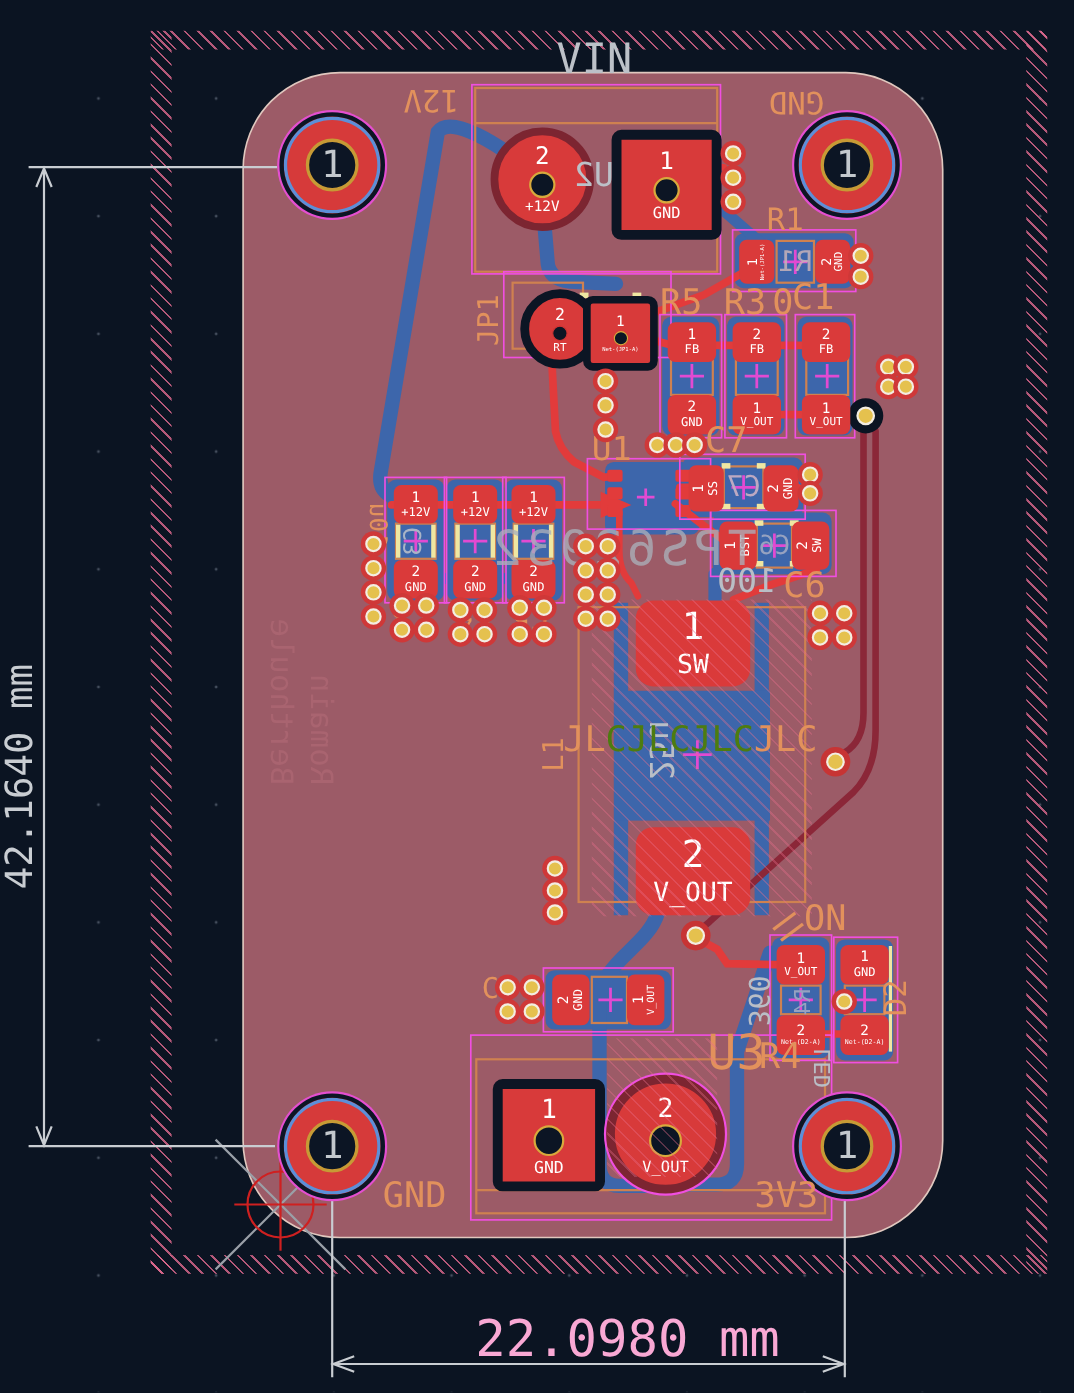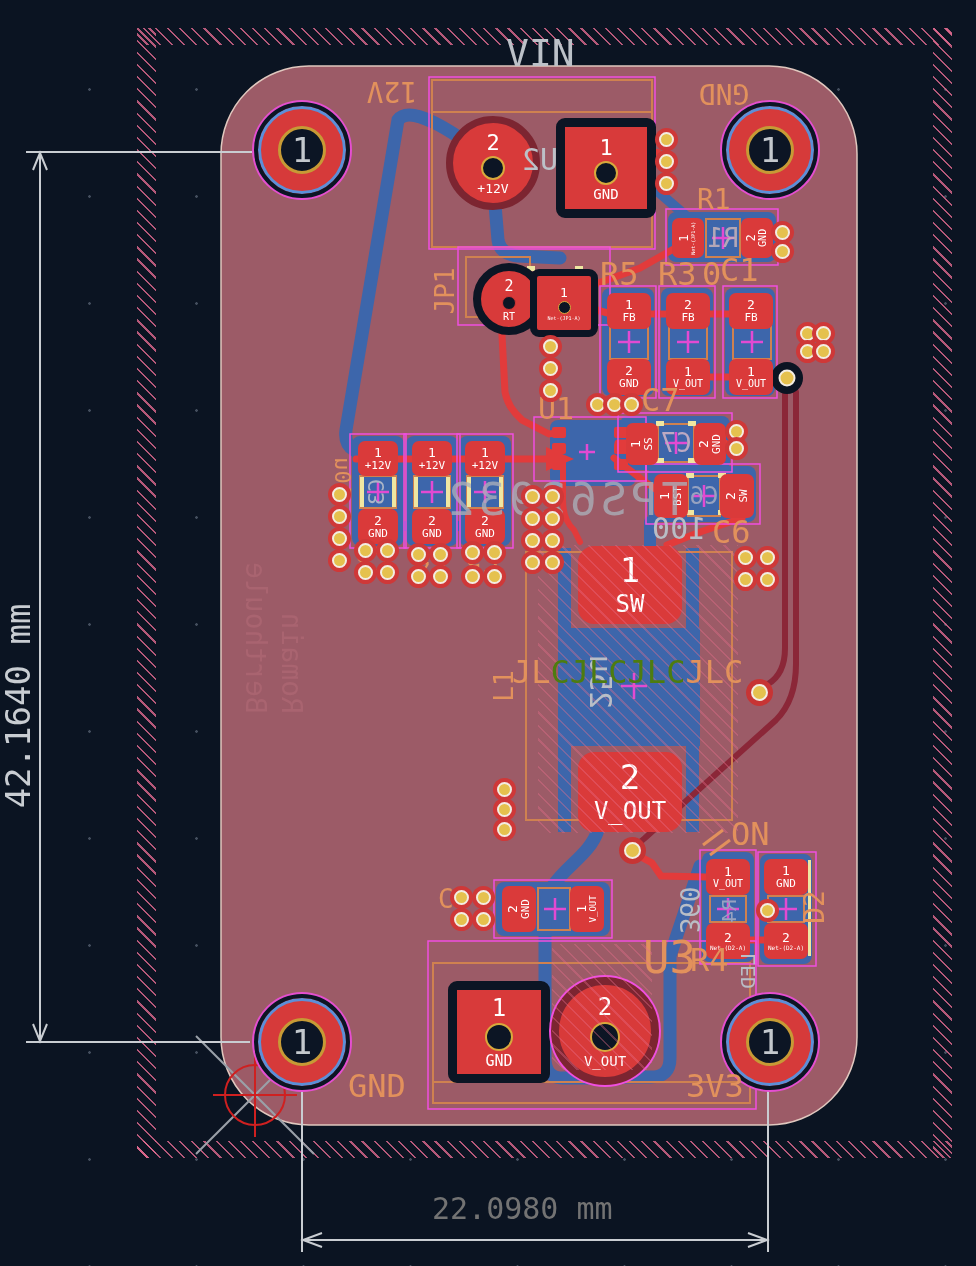--- a/index.html
+++ b/index.html
@@ -479,15 +479,15 @@
   <div class="lbl o" style="left:643px;top:936px;font-size:44px">U3</div>
   <div class="lbl o" style="left:438px;top:886px;font-size:26px">C</div>
   <div class="lbl o" style="left:348px;top:1070px;font-size:32px">GND</div>
   <div class="lbl o" style="left:686px;top:1070px;font-size:32px">3V3</div>
   <div class="lbl" style="left:273px;top:638px;font-size:28px;line-height:1.3;color:#a96470;transform:translate(-50%,-50%) rotate(90deg) scaleX(-1)">
       <div>Romain</div>
       <div>Berthoule</div>
     </div>
 
   <div class="lbl" style="left:18px;top:706px;font-size:34px;color:#c9cdd2;z-index:7;transform:translate(-50%,-50%) rotate(-90deg)">42.1640 mm</div>
-  <div class="lbl" style="left:432px;top:1194px;font-size:30px;color:#737373;z-index:7">22.0980 mm</div>
+  <div class="lbl" style="left:432px;top:1194px;font-size:46px;color:#f9a8d4;z-index:7">22.0980 mm</div>
 
 </div>
 
 </body></html>

